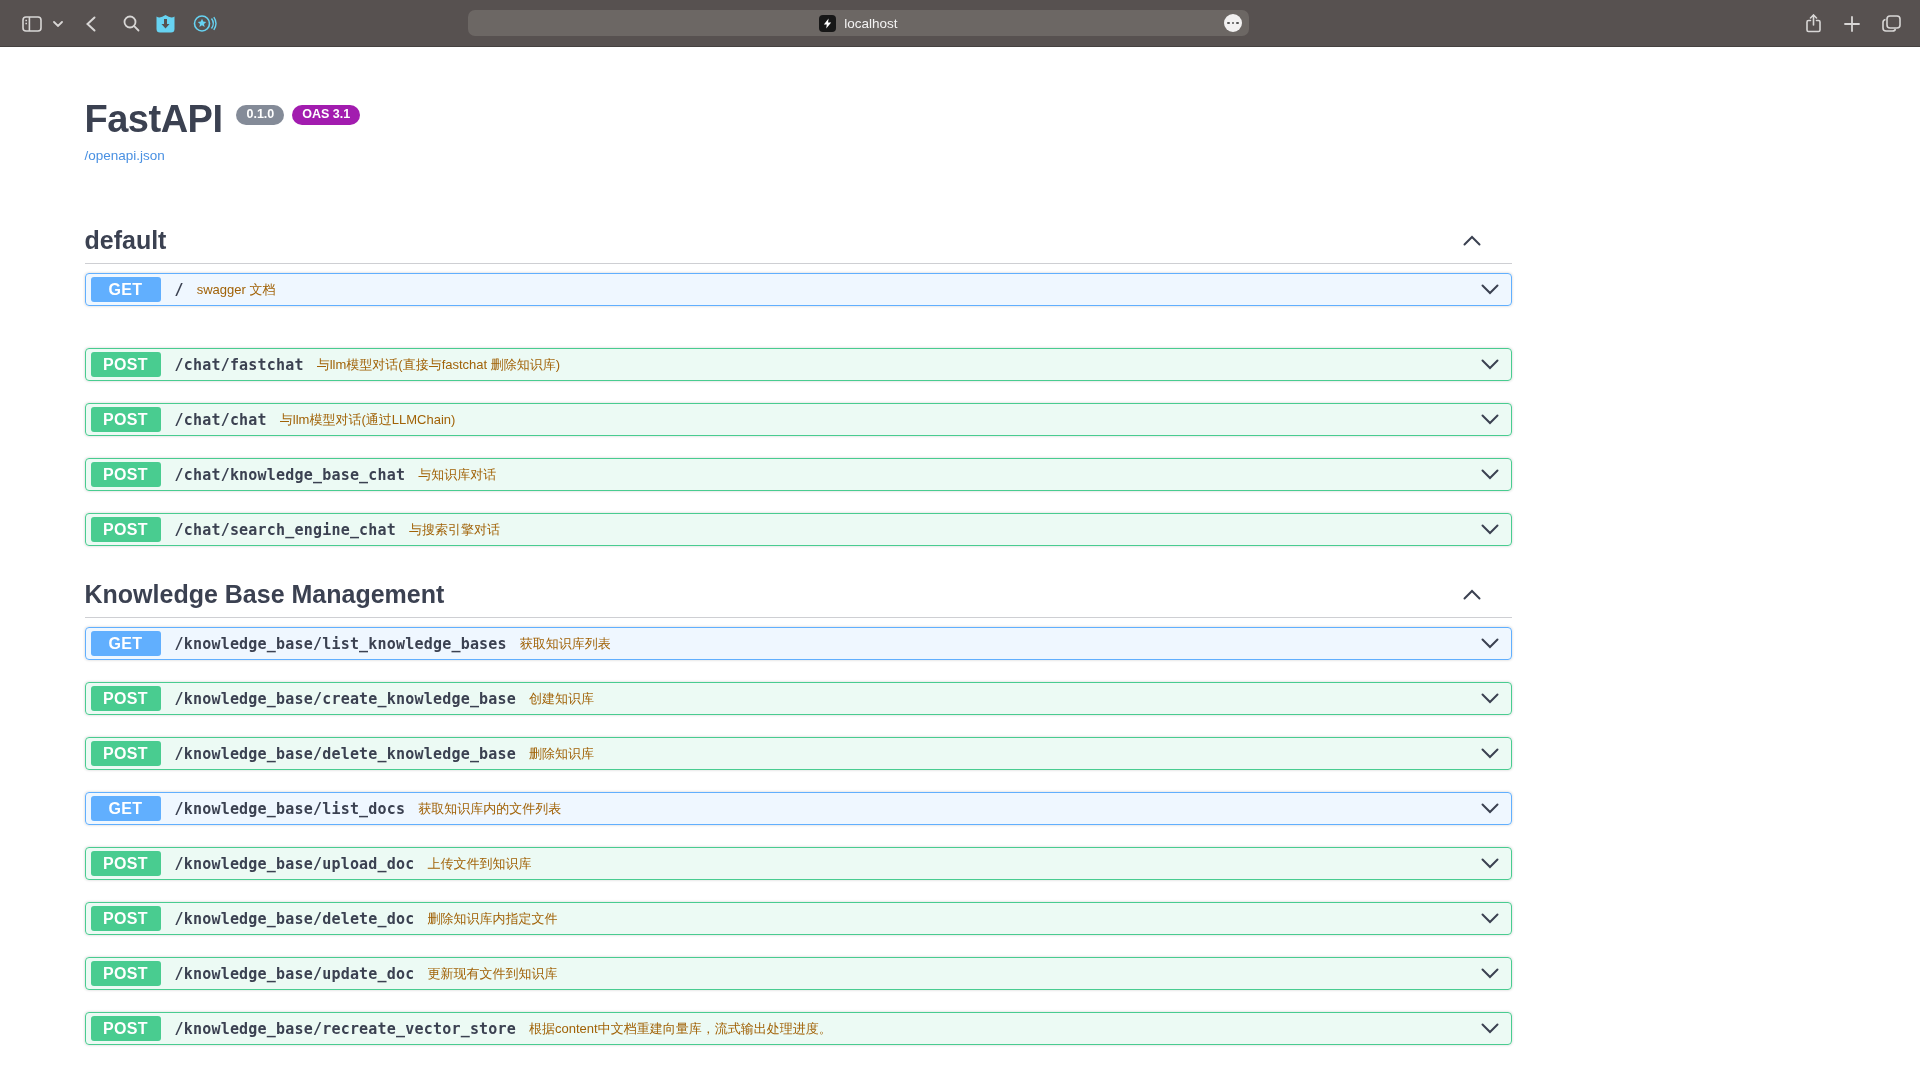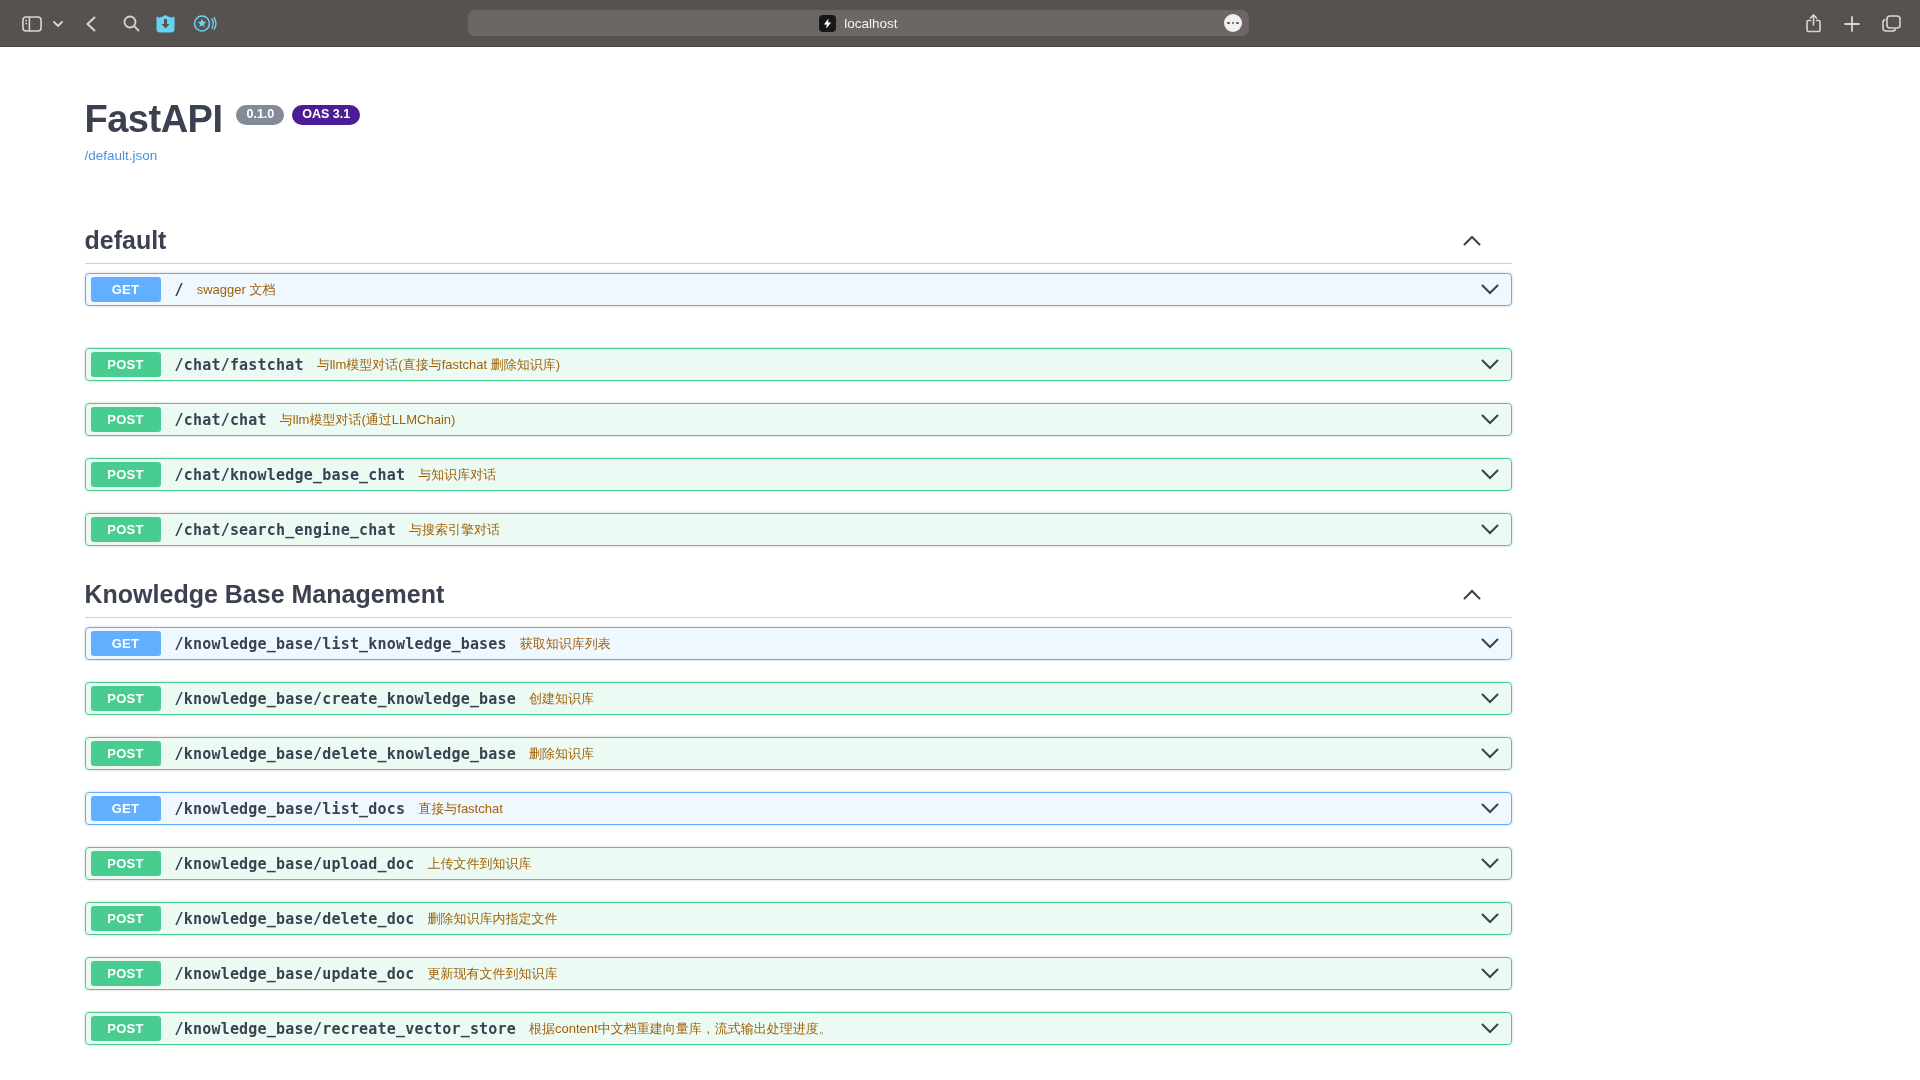--- a/index.html
+++ b/index.html
@@ -29,41 +29,41 @@
   
   .page { width:1596px; height:1033px; background:#fff; overflow:hidden; }
   .container { width:1427px; margin:0 auto; padding-top:53px; }
 
   .title-row { display:flex; align-items:center; }
   .api-title { font-size:38px; font-weight:700; color:#3b4151; line-height:1; letter-spacing:-.5px; }
   .badges { display:flex; gap:8px; margin-left:14px; margin-top:-8px; }
   .badge { color:#fff; font-size:12.5px; font-weight:700; padding:2px 10px 3px;
            border-radius:10px; line-height:1.15; }
   .badge.version { background:#848b98; }
-  .badge.oas { background:#4c1d95; }
+  .badge.oas { background:#a21caf; }
   .spec-link { display:inline-block; margin-top:10px; font-size:13.5px; color:#4990e2;
                text-decoration:none; }
 
   .section { margin-top:61px; }
   .section + .section, #sections .section { }
   .section.after { margin-top:33px; }
   .section-header { display:flex; align-items:center; padding-bottom:8px;
                     border-bottom:1px solid rgba(59,65,81,.25);gap:16px; }
   .section-title { font-size:25px; font-weight:700; color:#3b4151; line-height:1.2; }
   .collapse-btn { margin-left:auto; margin-right:31px; background:none; border:none;
                   padding:0; cursor:pointer; color:#3b4151; display:flex; }
 
   .endpoint-list { padding-top:9px; }
   .opblock { height:33px; border-radius:4px; border:1px solid; display:flex;
              align-items:center; padding:0 0 0 5px; margin-bottom:22px;
              box-shadow:0 0 3px rgba(0,0,0,.19); cursor:pointer; }
   .opblock.get  { background:rgba(97,175,254,.10); border-color:#61affe; }
   .opblock.post { background:rgba(73,204,144,.10); border-color:#49cc90; }
   .method-badge { width:70px; height:25px; border-radius:3px; color:#fff;
-                  font-weight:700; font-size:13px; display:flex; align-items:center;
+                  font-weight:700; font-size:16px; display:flex; align-items:center;
                   justify-content:center; letter-spacing:.3px; }
   .get  .method-badge { background:#61affe; }
   .post .method-badge { background:#49cc90; }
   .path { margin-left:14px; font-family:"DejaVu Sans Mono","Liberation Mono",monospace;
           font-weight:700; font-size:15px; color:#3b4151; letter-spacing:.2px; }
   .desc { margin-left:13px; font-size:13px; color:#a16207; }
   .row-chevron { margin-left:auto; margin-right:12px; color:#3b4151; display:flex; }
 </style>
 </head>
 <body>
@@ -156,21 +156,21 @@
 <div class="page">
   <div class="container">
 
     <div class="title-row">
       <span class="api-title">FastAPI</span>
       <span class="badges">
         <span class="badge version">0.1.0</span>
         <span class="badge oas">OAS 3.1</span>
       </span>
     </div>
-    <a class="spec-link" href="#">/default.json</a>
+    <a class="spec-link" href="#">/openapi.json</a>
 
     <div id="sections">
   <div class="section">
     <div class="section-header">
       <span class="section-title">default</span>
       <button class="collapse-btn">
         <svg width="18" height="11" viewBox="0 0 18 11" fill="none" stroke="currentColor" stroke-width="2" stroke-linecap="round">
           <polyline points="1.5,9.5 9,2 16.5,9.5"></polyline>
         </svg>
       </button>
@@ -276,21 +276,21 @@
     <span class="row-chevron">
       <svg width="18" height="11" viewBox="0 0 18 11" fill="none" stroke="currentColor" stroke-width="2" stroke-linecap="round">
         <polyline points="1.5,1.5 9,9 16.5,1.5"></polyline>
       </svg>
     </span>
   </div>
 
   <div class="opblock get">
     <span class="method-badge">GET</span>
     <span class="path">/knowledge_base/list_docs</span>
-    <span class="desc">直接与fastchat</span>
+    <span class="desc">获取知识库内的文件列表</span>
     <span class="row-chevron">
       <svg width="18" height="11" viewBox="0 0 18 11" fill="none" stroke="currentColor" stroke-width="2" stroke-linecap="round">
         <polyline points="1.5,1.5 9,9 16.5,1.5"></polyline>
       </svg>
     </span>
   </div>
 
   <div class="opblock post">
     <span class="method-badge">POST</span>
     <span class="path">/knowledge_base/upload_doc</span>

